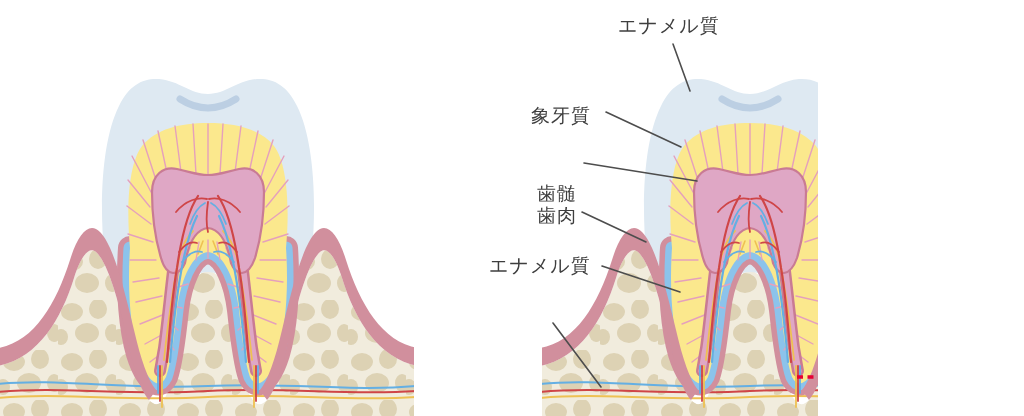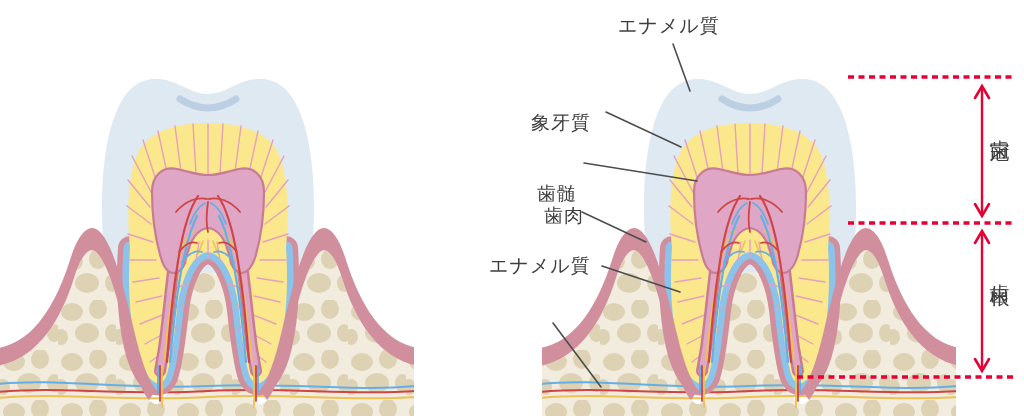--- a/index.html
+++ b/index.html
@@ -1,16 +1,16 @@
 <!DOCTYPE html>
 <html><head>
 <meta charset="utf-8">
 <style>
   html,body{margin:0;padding:0;background:#ffffff;}
-  #stage{position:relative;width:1024px;height:416px;background:#ffffff;overflow:hidden;
+  #stage{position:relative;width:818px;height:416px;background:#ffffff;overflow:hidden;
          font-family:"DejaVu Sans","Liberation Sans",sans-serif;}
   #stage svg{position:absolute;left:0;top:0;}
   .lbl{position:absolute;color:#3e3e3e;font-size:19px;font-weight:500;letter-spacing:1px;white-space:nowrap;}
   .lbl-v{position:absolute;color:#3e3e3e;font-size:20px;font-weight:500;
          writing-mode:vertical-rl;text-orientation:upright;letter-spacing:3px;line-height:1;}
 </style>
 </head>
 <body>
 
 <div id="stage">
@@ -171,20 +171,20 @@
     </g>
     <g>
       <line x1="982" y1="233" x2="982" y2="369" stroke-width="2.4"></line>
       <use href="#chev-up" x="982" y="231"></use>
       <use href="#chev-dn" x="982" y="371"></use>
     </g>
   </g>
 </svg>
 
 <div class="lbl" style="left:618px;top:13px;">エナメル質</div>
-<div class="lbl" style="left:531px;top:103px;margin-top:7px;">象牙質</div>
+<div class="lbl" style="left:531px;top:103px;">象牙質</div>
 <div class="lbl" style="left:537px;top:154px;margin-top:27px;">歯髄</div>
-<div class="lbl" style="left:537px;top:203px;margin-left:7px;">歯肉</div>
+<div class="lbl" style="left:537px;top:203px;">歯肉</div>
 <div class="lbl" style="left:489px;top:253px;">エナメル質</div>
 <div class="lbl-v" style="left:990px;top:124px;">歯冠</div>
 <div class="lbl-v" style="left:990px;top:268px;">歯根</div>
 
 </div>
 
 </body></html>

